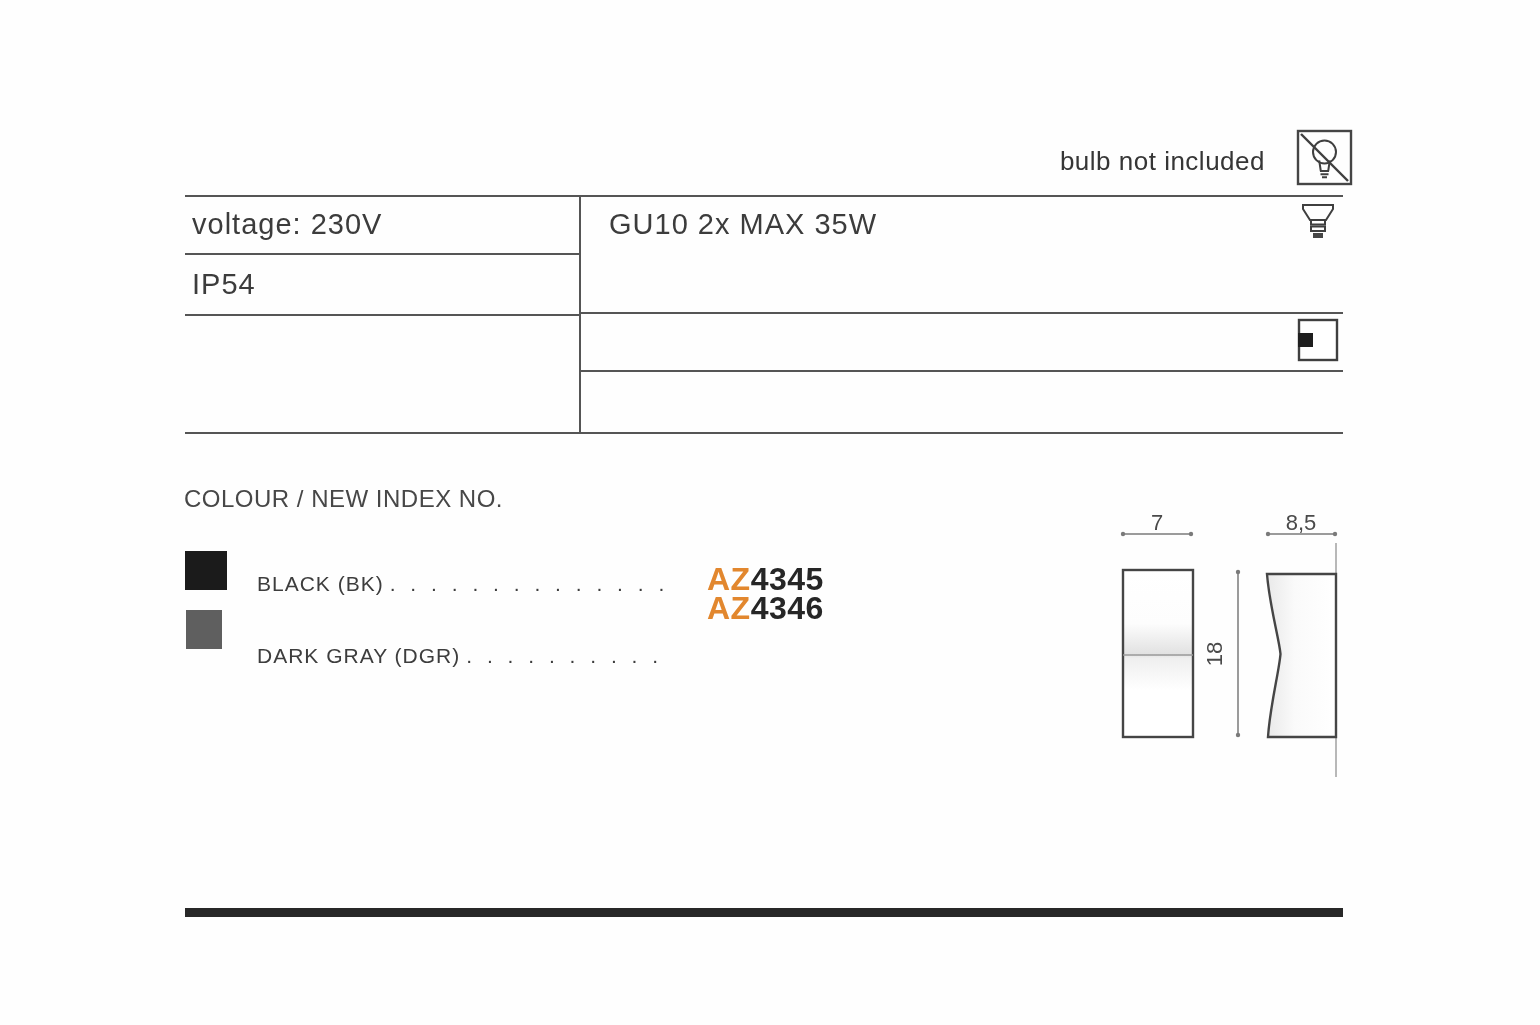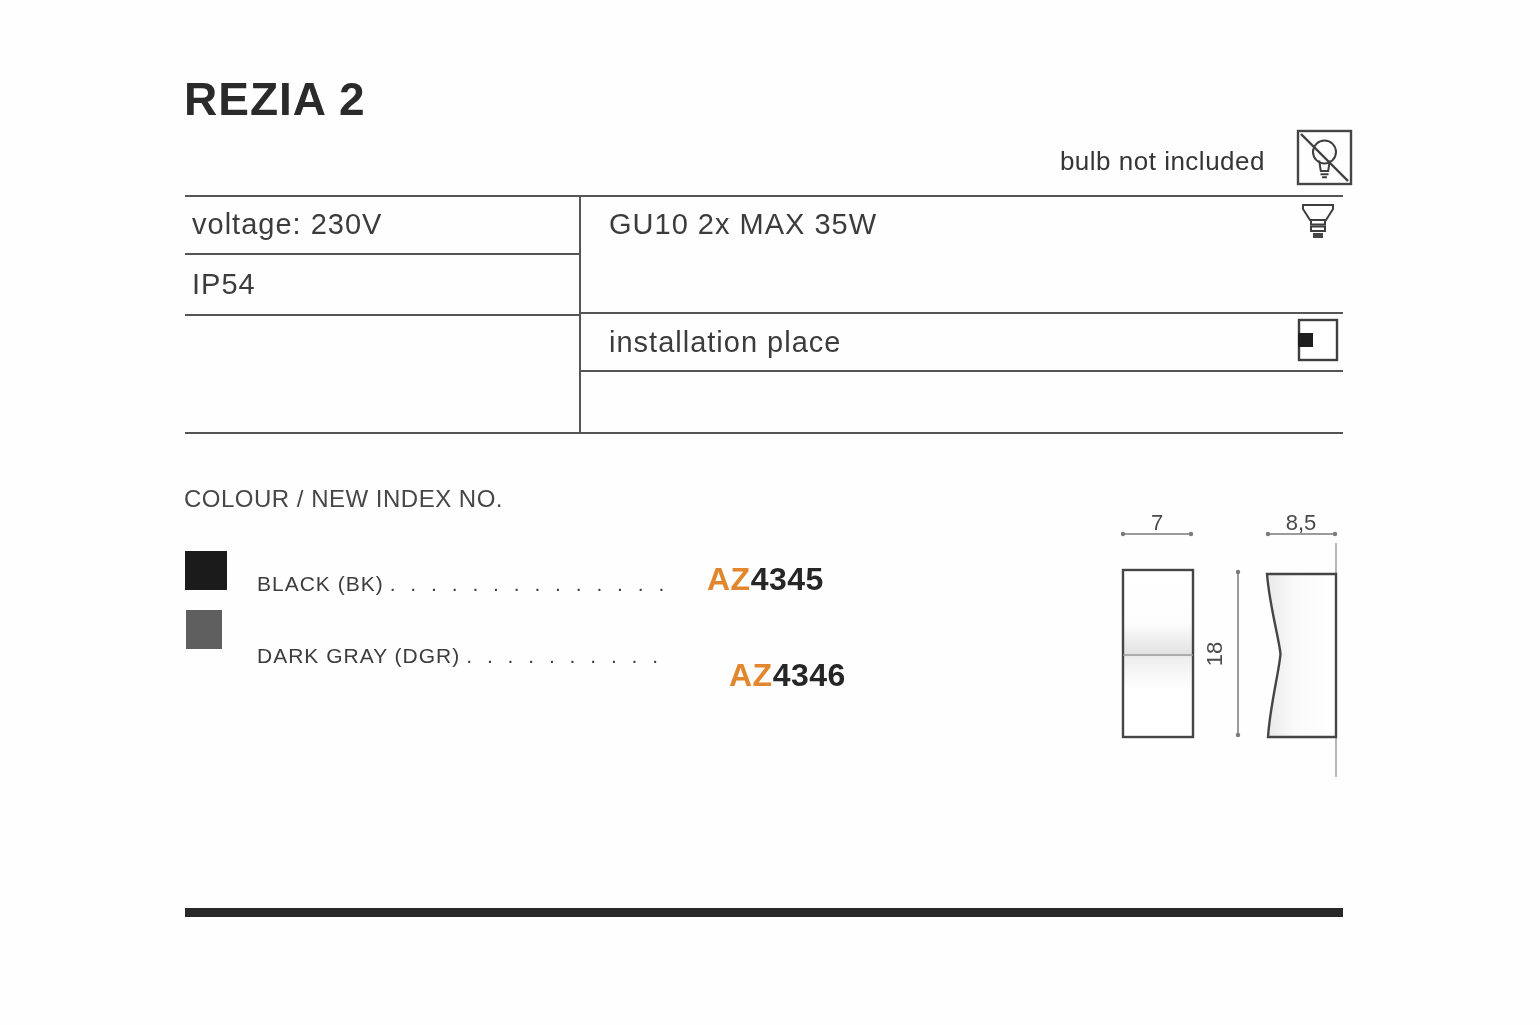--- a/index.html
+++ b/index.html
@@ -33,21 +33,20 @@
   .colour-code{
     font-size:32px;font-weight:bold;color:#262626;letter-spacing:0.5px;white-space:nowrap;
   }
   .thick-rule{left:185px;top:908px;width:1158px;height:9px;background:#282828;}
 </style>
 </head>
 <body>
 
 <div class="page">
 
-  <h1 class="abs page-title">REZIA 2</h1>
 
   <div class="abs bulb-note">bulb not included</div>
   <svg class="abs" style="left:1296px;top:129px;" width="57" height="57" viewBox="0 0 57 57">
     <rect x="2" y="2" width="53" height="53" fill="none" stroke="#454545" stroke-width="2.4"></rect>
     <circle cx="28.5" cy="23" r="11.5" fill="none" stroke="#3f3f3f" stroke-width="2"></circle>
     <path d="M23.2,31.5 L24.8,42 M33.8,31.5 L32.2,42" fill="none" stroke="#3f3f3f" stroke-width="2"></path>
     <path d="M24,42 h9 M24.5,45.2 h8 M26,48.2 h5" fill="none" stroke="#3f3f3f" stroke-width="2"></path>
     <line x1="5" y1="5" x2="52" y2="52" stroke="#3f3f3f" stroke-width="2.4"></line>
   </svg>
 
@@ -55,21 +54,20 @@
   <div class="abs vline" style="left:579px;top:195px;height:238px;"></div>
   <div class="abs hline" style="left:185px;top:253px;width:394px;"></div>
   <div class="abs hline" style="left:185px;top:314px;width:394px;"></div>
   <div class="abs hline" style="left:581px;top:312px;width:762px;"></div>
   <div class="abs hline" style="left:581px;top:370px;width:762px;"></div>
   <div class="abs hline" style="left:185px;top:432px;width:1158px;"></div>
 
   <div class="abs cell-text" style="left:192px;top:196px;height:40px;line-height:57px;">voltage: 230V</div>
   <div class="abs cell-text" style="left:192px;top:255px;height:57px;line-height:59px;">IP54</div>
   <div class="abs cell-text" style="left:609px;top:196px;height:57px;line-height:57px;">GU10 2x MAX 35W</div>
-  <div class="abs cell-text" style="left:609px;top:313px;height:58px;line-height:58px;">installation place</div>
 
   <svg class="abs" style="left:1300px;top:203px;" width="36" height="40" viewBox="0 0 36 40">
     <path d="M3,2 L33,2 L33,6 L26,17 L10,17 L3,6 Z" fill="none" stroke="#3f3f3f" stroke-width="2"></path>
     <rect x="11" y="17" width="14" height="4.5" fill="none" stroke="#3f3f3f" stroke-width="2"></rect>
     <rect x="11" y="23.5" width="14" height="4.5" fill="none" stroke="#3f3f3f" stroke-width="2"></rect>
     <rect x="13" y="30" width="10" height="5" fill="#454545"></rect>
   </svg>
 
   <svg class="abs" style="left:1296px;top:317px;" width="44" height="46" viewBox="0 0 44 46">
     <rect x="3" y="3" width="38" height="40" fill="#fff" stroke="#3f3f3f" stroke-width="2.4"></rect>
@@ -83,21 +81,21 @@
     <span class="colour-label">BLACK (BK)</span><span class="colour-dots">. . . . . . . . . . . . . .</span>
   </div>
   <div class="abs colour-code" style="left:707px;top:561px;">
     <span style="color: rgb(226, 135, 46);">AZ</span><span>4345</span>
   </div>
 
   <span class="abs swatch" style="left: 186px; top: 610px; width: 36px; height: 39px; background-color: rgb(95, 95, 95);"></span>
   <div class="abs" style="left:257px;top:644px;">
     <span class="colour-label">DARK GRAY (DGR)</span><span class="colour-dots">. . . . . . . . . .</span>
   </div>
-  <div class="abs colour-code" style="left:707px;top:657px;margin-left:22px;">
+  <div class="abs colour-code" style="left:707px;top:590px;">
     <span style="color: rgb(226, 135, 46);">AZ</span><span>4346</span>
   </div>
 
   <svg class="abs" style="left:1088px;top:496px;" width="262" height="312" viewBox="0 0 262 312">
     <defs>
       <linearGradient id="gradFront" x1="0" y1="0" x2="0" y2="1">
         <stop offset="0" stop-color="#ffffff"></stop>
         <stop offset="0.32" stop-color="#fdfdfd"></stop>
         <stop offset="0.5" stop-color="#e2e2e2"></stop>
         <stop offset="0.53" stop-color="#efefef"></stop>

